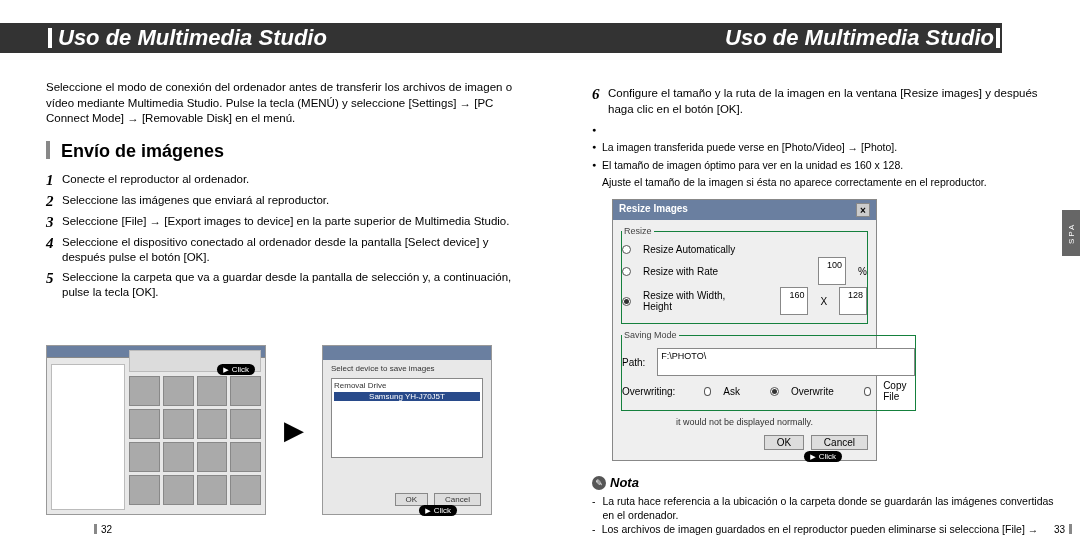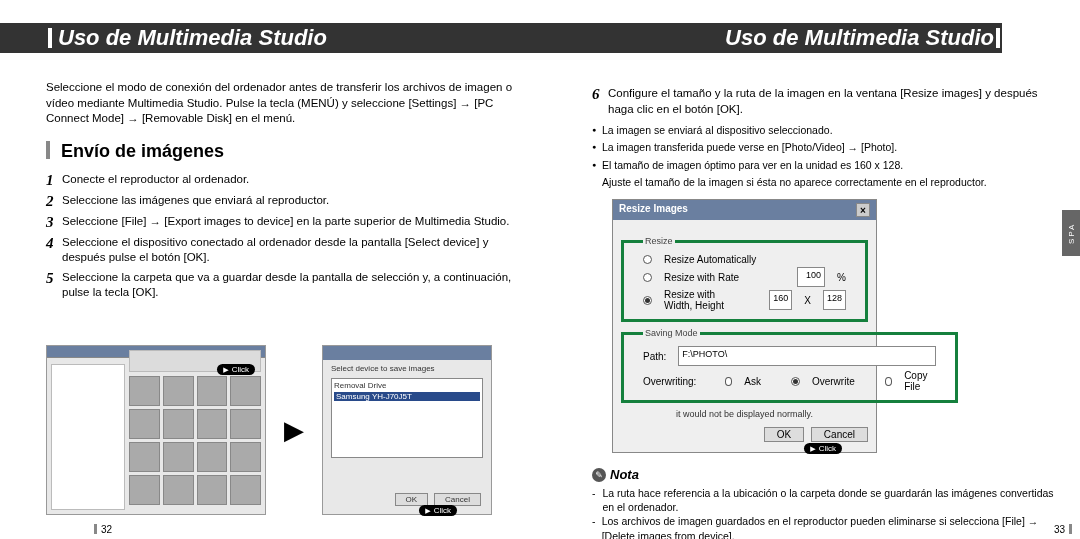--- a/index.html
+++ b/index.html
@@ -32,28 +32,28 @@
 
   .shots { position:absolute; left:46px; top:345px; display:flex; align-items:center; }
   .shot { border:1px solid #999; background:#e8e8e8; font-size:8px; color:#333; position:relative; }
   .shot-a { width:220px; height:170px; }
   .shot-b { width:170px; height:170px; }
   .arrow { margin:0 18px; font-size:26px; }
   .clickbadge { position:absolute; background:#000; color:#fff; font-size:8px; border-radius:8px; padding:1px 6px; }
   .clickbadge::before { content:"\25B6"; margin-right:3px; font-size:7px; }
 
   .dialog { width:265px; border:1px solid #888; background:#efefef; font-size:10px; margin-top:10px; padding:6px 8px 10px; position:relative; }
-  .dialog .titlebar { margin:-6px -8px 16px; padding:3px 6px; background:#6a7fa0; color:#fff; font-weight:bold; font-size:10px; display:flex; justify-content:space-between; }
+  .dialog .titlebar { margin:-6px -8px 6px; padding:3px 6px; background:#6a7fa0; color:#fff; font-weight:bold; font-size:10px; display:flex; justify-content:space-between; }
   .dialog .closebox { background:#ccc; color:#000; width:14px; height:14px; text-align:center; line-height:14px; font-size:10px; border:1px solid #888; }
-  .dialog fieldset { border:3px solid #15803d; padding:6px 19px; margin-bottom:6px; font-size:10px; }
+  .dialog fieldset { border:1px solid #15803d; padding:6px 0; margin-bottom:6px; font-size:10px; }
   .dialog legend { font-size:9px; color:#444; padding:0 2px; }
   .dialog .radio-row { display:flex; align-items:center; gap:12px; margin:2px 0; }
   .dialog .radio { width:9px; height:9px; border:1px solid #555; border-radius:50%; background:#fff; display:inline-block; }
   .dialog .radio.checked::after { content:""; display:block; width:5px; height:5px; background:#333; border-radius:50%; margin:1px; }
-  .dialog .tbox { border:1px solid #888; background:#fff; padding:0 3px; font-size:9px; height:20px; line-height:14px; }
+  .dialog .tbox { border:1px solid #888; background:#fff; padding:0 3px; font-size:9px; height:28px; line-height:14px; }
   .dialog .btnrow { text-align:right; margin-top:6px; }
   .dialog .btn { display:inline-block; border:1px solid #888; background:#ddd; padding:1px 12px; font-size:10px; margin-left:4px; }
   .dialog .msg { text-align:center; font-size:9px; color:#333; margin:4px 0 2px; line-height:1.3; }
   .slider { height:6px; border:1px solid #888; background:#fff; margin-top:2px; position:relative; }
   .slider .thumb { position:absolute; right:6px; top:-3px; width:8px; height:12px; background:#bbb; border:1px solid #666; }
 
   .nota-row { display:flex; align-items:center; gap:4px; margin-top:14px; }
   .nota-badge { width:14px; height:14px; border-radius:50%; background:#555; color:#fff; font-size:9px; text-align:center; line-height:14px; }
   .nota-word { font-weight:bold; font-style:italic; font-size:13px; }
   .nota-list { font-size:10.5px; line-height:1.35; margin-top:4px; }
@@ -68,21 +68,21 @@
 
   .shot-a .tree { position:absolute; left:4px; top:18px; width:74px; bottom:4px; background:#fff; border:1px solid #bbb; font-size:6px; padding:2px; line-height:1.25; color:#555;}
   .shot-a .thumbs { position:absolute; left:82px; top:30px; right:4px; bottom:4px; display:grid; grid-template-columns:repeat(4,1fr); grid-auto-rows:30px; gap:3px; }
   .shot-a .thumbs div { background:#aaa; border:1px solid #888; }
   .shot-a .menubar { position:absolute; left:82px; top:4px; right:4px; height:22px; background:#dcdcdc; border:1px solid #bbb; font-size:7px; padding:2px; }
   .shot-a .appbar { position:absolute; left:0; top:0; right:0; height:12px; background:#6a7fa0; border-bottom:1px solid #888; }
 
   .shot-b .winbar { position:absolute; left:0; top:0; right:0; height:14px; background:#6a7fa0; }
   .shot-b .caption { position:absolute; left:8px; top:18px; font-size:8px; }
   .shot-b .listbox { position:absolute; left:8px; top:32px; right:8px; height:80px; border:1px solid #888; background:#fff; font-size:8px; padding:2px; }
-  .shot-b .listbox .sel { background:#284a8a; color:#fff; padding:0 2px; margin-top:2px; }
+  .shot-b .listbox .sel { background:#284a8a; color:#fff; padding:0 2px; margin-top:2px;text-align:center; }
   .shot-b .btns { position:absolute; bottom:8px; right:10px; display:flex; gap:6px; }
   .shot-b .btns .b { border:1px solid #888; background:#ddd; font-size:8px; padding:1px 10px; }
 </style>
 </head>
 <body>
 
 <div class="page">
 
   <div class="topbar">
     <div class="bar-left"></div>
@@ -167,21 +167,20 @@
   <div class="col-right">
     <ol class="steps">
       <li>
         <span class="num">6</span>
         <span class="txt">Configure el tamaño y la ruta de la imagen en la ventana [Resize images] y después haga clic en el botón [OK].</span>
       </li>
     </ol>
     <div class="bullets">
       <div class="row">
           <span class="dot"></span>
-          <span class="btxt">La imagen se enviará al dispositivo seleccionado.</span>
         </div>
       <div class="row">
           <span class="dot"></span>
           <span class="btxt">La imagen transferida puede verse en [Photo/Video]  → [Photo].</span>
         </div>
       <div class="row">
           <span class="dot"></span>
           <span class="btxt">El tamaño de imagen óptimo para ver en la unidad es 160 x 128.</span>
         </div>
       <div class="btxt indent">Ajuste el tamaño de la imagen si ésta no aparece correctamente en el reproductor.</div>

